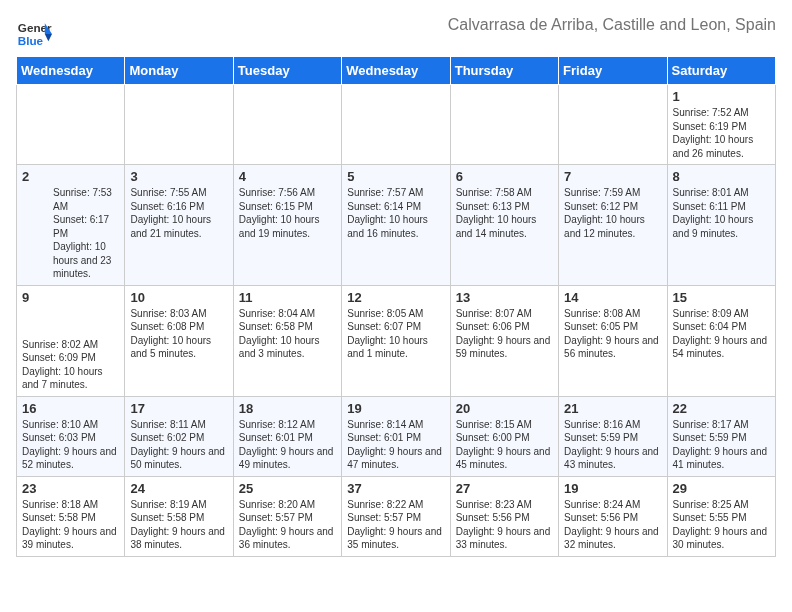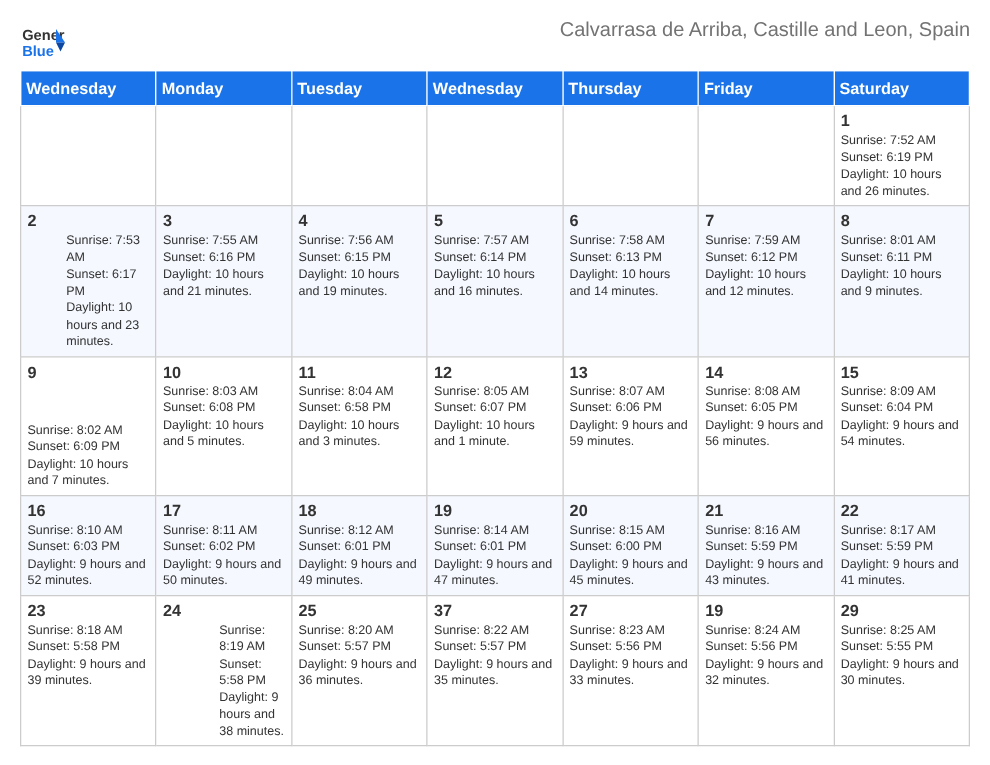--- a/index.html
+++ b/index.html
@@ -262,21 +262,21 @@
       </tr>
       <tr>
         <td>
           <span class="day-number">23</span>
           <div class="day-info" style="white-space: pre-line;">Sunrise: 8:18 AM
 Sunset: 5:58 PM
 Daylight: 9 hours and 39 minutes.</div>
         </td>
         <td>
           <span class="day-number">24</span>
-          <div class="day-info" style="white-space: pre-line; margin-left: 45px;">Sunrise: 8:19 AM
+          <div class="day-info" style="white-space: pre-line;">Sunrise: 8:19 AM
 Sunset: 5:58 PM
 Daylight: 9 hours and 38 minutes.</div>
         </td>
         <td>
           <span class="day-number">25</span>
           <div class="day-info" style="white-space: pre-line;">Sunrise: 8:20 AM
 Sunset: 5:57 PM
 Daylight: 9 hours and 36 minutes.</div>
         </td>
         <td>

